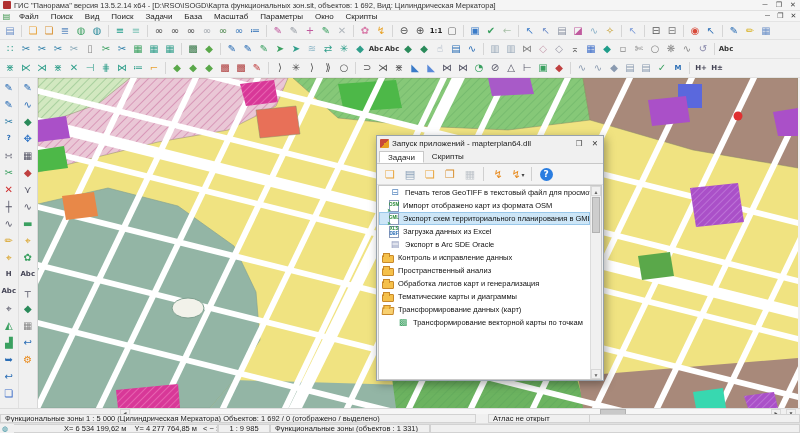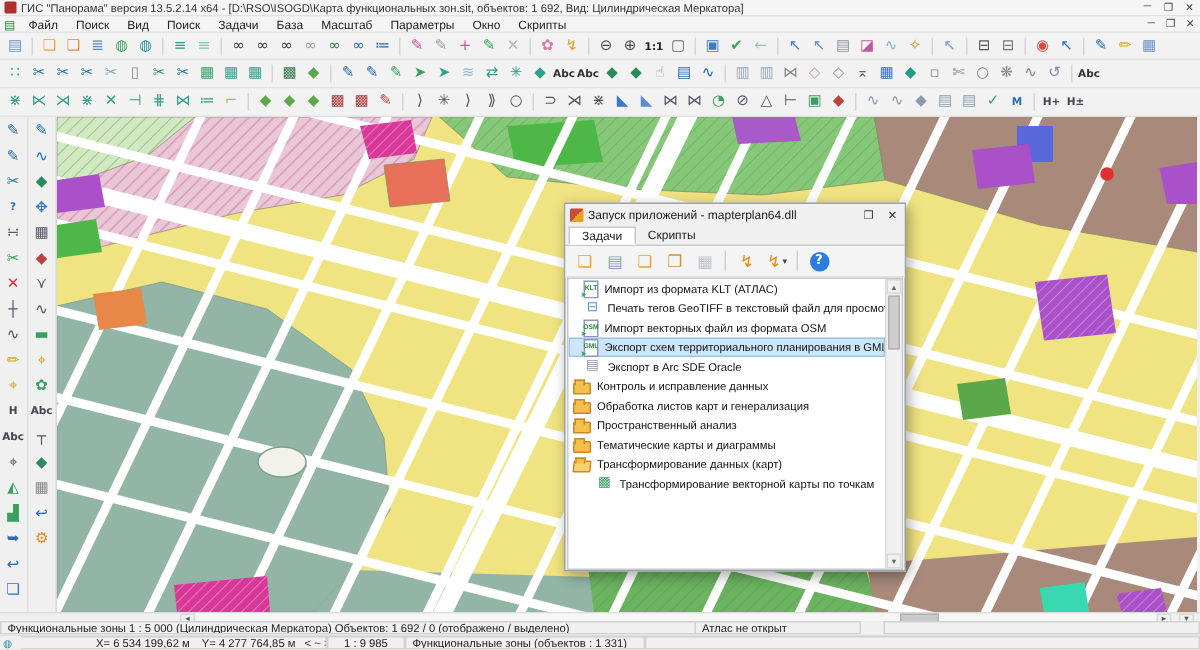--- a/index.html
+++ b/index.html
@@ -470,57 +470,57 @@
       </div>
         <div class="dti sep help">
         <span class="g" style="color: rgb(255, 255, 255);">?</span>
 
       </div>
       </div>
     <div id="dlg-list">
       <div id="dlg-rows">
 
 
-          <div class="drow ind1">
-            <span class="it-ic file">
-              <span class="badge">KLT</span>
-              <span class="badge2"></span>
-              <span class="glyphc"></span>
-            </span>
-            <span class="dlabel">Импорт из формата KLT (АТЛАС)</span>
-          </div>
 
           <div class="drow ind1">
             <span class="it-ic glyph">
               <span class="badge"></span>
               <span class="badge2"></span>
               <span class="glyphc" style="color: rgb(91, 138, 192);">⊟</span>
             </span>
             <span class="dlabel">Печать тегов GeoTIFF в текстовый файл для просмотра</span>
           </div>
 
 
           <div class="drow ind1">
             <span class="it-ic file">
               <span class="badge">OSM</span>
               <span class="badge2"></span>
               <span class="glyphc"></span>
             </span>
-            <span class="dlabel">Импорт векторных файл из формата OSM</span>
+            <span class="dlabel">Импорт отображено карт из формата OSM</span>
           </div>
 
           <div class="drow sel ind1">
             <span class="it-ic file">
               <span class="badge">GML</span>
               <span class="badge2"></span>
               <span class="glyphc"></span>
             </span>
             <span class="dlabel">Экспорт схем территориального планирования в GML</span>
           </div>
 
+          <div class="drow ind1">
+            <span class="it-ic xls">
+              <span class="badge">XLS</span>
+              <span class="badge2">DBF</span>
+              <span class="glyphc"></span>
+            </span>
+            <span class="dlabel">Загрузка данных из Excel</span>
+          </div>
 
           <div class="drow ind1">
             <span class="it-ic glyph">
               <span class="badge"></span>
               <span class="badge2"></span>
               <span class="glyphc" style="color: rgb(138, 148, 184);">▤</span>
             </span>
             <span class="dlabel">Экспорт в Arc SDE Oracle</span>
           </div>
 
@@ -533,30 +533,30 @@
             <span class="dlabel">Контроль и исправление данных</span>
           </div>
 
 
           <div class="drow">
             <span class="it-ic folder">
               <span class="badge"></span>
               <span class="badge2"></span>
               <span class="glyphc"></span>
             </span>
-            <span class="dlabel">Обработка листов карт и генерализация</span>
+            <span class="dlabel">Пространственный анализ</span>
           </div>
 
           <div class="drow">
             <span class="it-ic folder">
               <span class="badge"></span>
               <span class="badge2"></span>
               <span class="glyphc"></span>
             </span>
-            <span class="dlabel">Пространственный анализ</span>
+            <span class="dlabel">Обработка листов карт и генерализация</span>
           </div>
 
           <div class="drow">
             <span class="it-ic folder">
               <span class="badge"></span>
               <span class="badge2"></span>
               <span class="glyphc"></span>
             </span>
             <span class="dlabel">Тематические карты и диаграммы</span>
           </div>
@@ -590,21 +590,21 @@
   <div id="hscroll">
     <div class="sbbtn" style="left:120px">◄</div>
     <div class="track"></div>
     <div class="thumb"></div>
     <div class="sbbtn" style="left:771px">►</div>
     <div class="sbbtn" style="left:786px">▼</div>
   </div>
 
   <div id="status1" class="statusrow">
     <div class="sp" style="left:0;width:476px">Функциональные зоны   1 : 5 000 (Цилиндрическая Меркатора) Объектов: 1 692 / 0 (отображено / выделено)</div>
-    <div class="sp" style="left:463px;width:111px">Атлас не открыт</div>
+    <div class="sp" style="left:488px;width:111px">Атлас не открыт</div>
     <div class="sp" style="left:589px;width:211px"></div>
   </div>
 
   <div id="status2" class="statusrow">
     <span class="globe">◍</span>
     <div class="sp" style="left:14px;width:204px;border-left:none">
       <span style="margin-left:46px">X= 6 534 199,62 м</span>
       <span style="margin-left:8px">Y= 4 277 764,85 м</span>
       <span style="margin-left:6px">&lt; ~ &gt;</span>
     </div>

